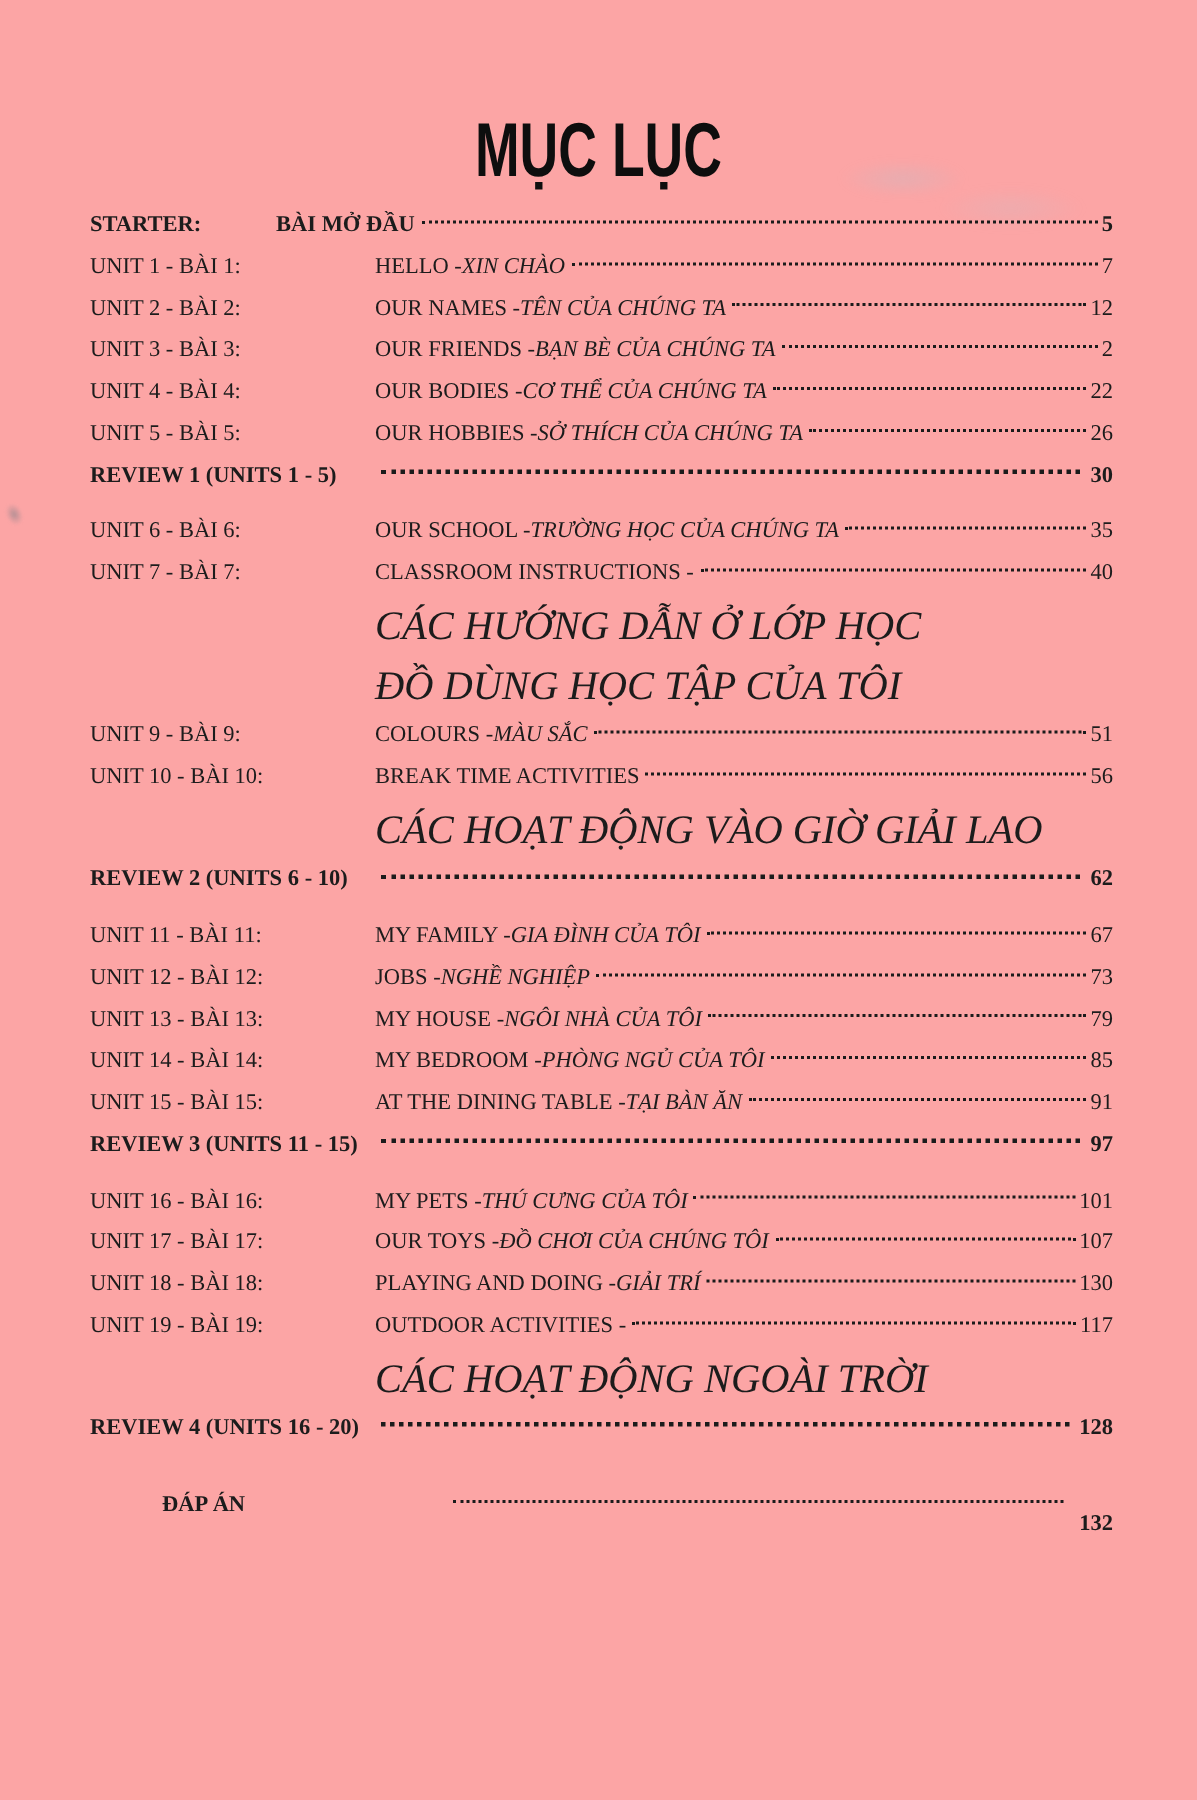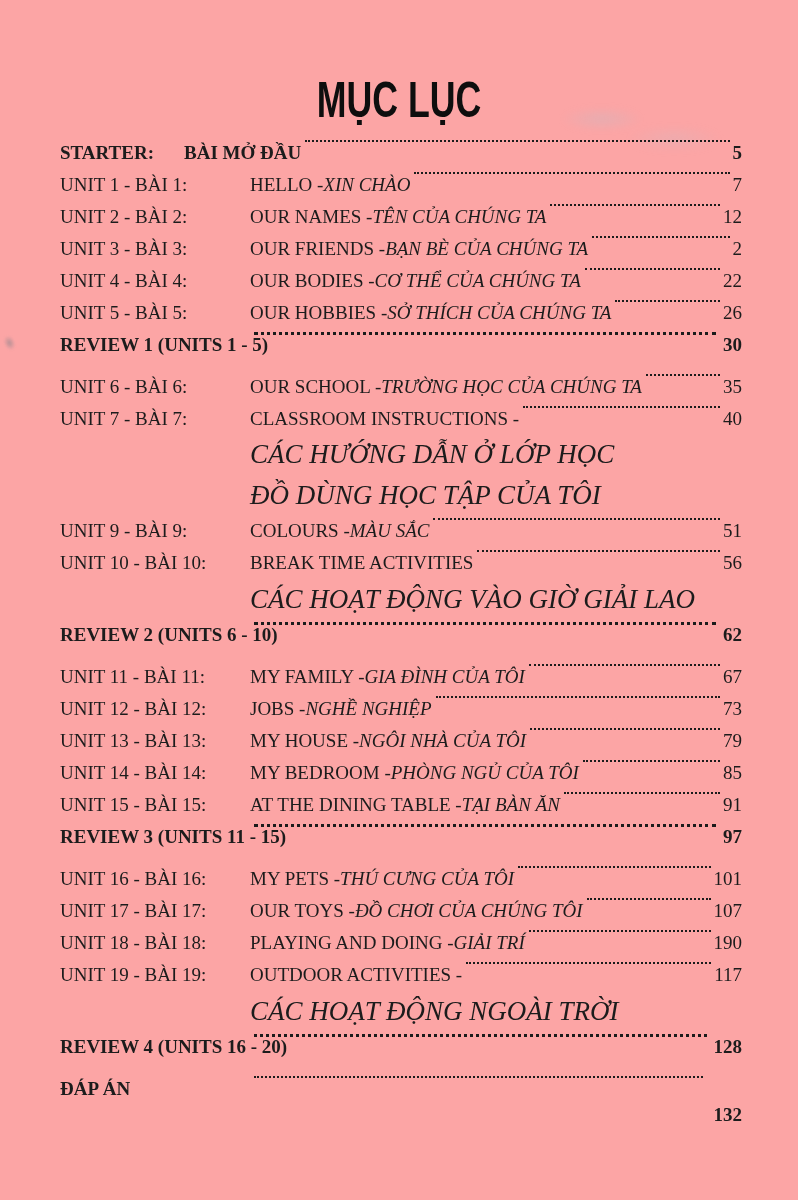--- a/index.html
+++ b/index.html
@@ -43,42 +43,42 @@
     left:2px;top:332px;width:16px;height:24px;
     background:radial-gradient(7px 10px at 50% 45%, rgba(120,125,135,0.55), rgba(120,125,135,0) 75%);
     transform:rotate(-25deg);
     filter:blur(1px);
     pointer-events:none;
   }
   
   .toc{padding:0 56px 0 60px;}
   .toc-row{
     display:flex;
-    align-items:flex-start;
-    font-size:19px;
+    align-items:center;
+    font-size:15px;
     line-height:1.05;
     margin-bottom:12px;
     white-space:nowrap;
   }
   .toc-row.group-start{margin-top:9px;}
   .label{flex:none;width:190px;}
   .starter .label{width:124px;}
   .starter{font-weight:bold;}
   .vi{font-style:italic;}
   .dots{
     flex:1 1 auto;
     min-width:10px;
     border-bottom:2.5px dotted #1b1b1b;
     margin:0 3px 0 4px;
     transform:translateY(-3px);
   }
   .page-num{flex:none;}
   .review{font-weight:bold;margin-top:2px;margin-bottom:22px;}
   .review .dots{border-bottom-width:3px;margin-right:7px;}
-  .answers .label{font-weight:bold;}
+  .answers .label{font-weight:bold;margin-left:48px;}
   .answers .page-num{font-weight:bold;margin-left:4px;margin-top:26px;}
   .answers .dots{margin-right:7px;}
   .toc-sub{
     padding-left:190px;
     font-style:italic;
     font-size:27px;
     line-height:1.05;
     margin-bottom:12px;
     white-space:nowrap;
   }
@@ -223,21 +223,21 @@
         <span class="en">OUR TOYS - </span>
         <span class="vi">ĐỒ CHƠI CỦA CHÚNG TÔI</span>
         <span class="dots"></span>
         <span class="page-num">107</span>
       </div>
       <div class="toc-row unit">
         <span class="label">UNIT 18 - BÀI 18:</span>
         <span class="en">PLAYING AND DOING - </span>
         <span class="vi">GIẢI TRÍ</span>
         <span class="dots"></span>
-        <span class="page-num">190</span>
+        <span class="page-num">130</span>
       </div>
       <div class="toc-row unit">
         <span class="label">UNIT 19 - BÀI 19:</span>
         <span class="en">OUTDOOR ACTIVITIES - </span>
         <span class="dots"></span>
         <span class="page-num">117</span>
       </div>
       <div class="toc-sub">CÁC HOẠT ĐỘNG NGOÀI TRỜI</div>
       <div class="toc-row review">
         <span class="label">REVIEW 4 (UNITS 16 - 20)</span>

